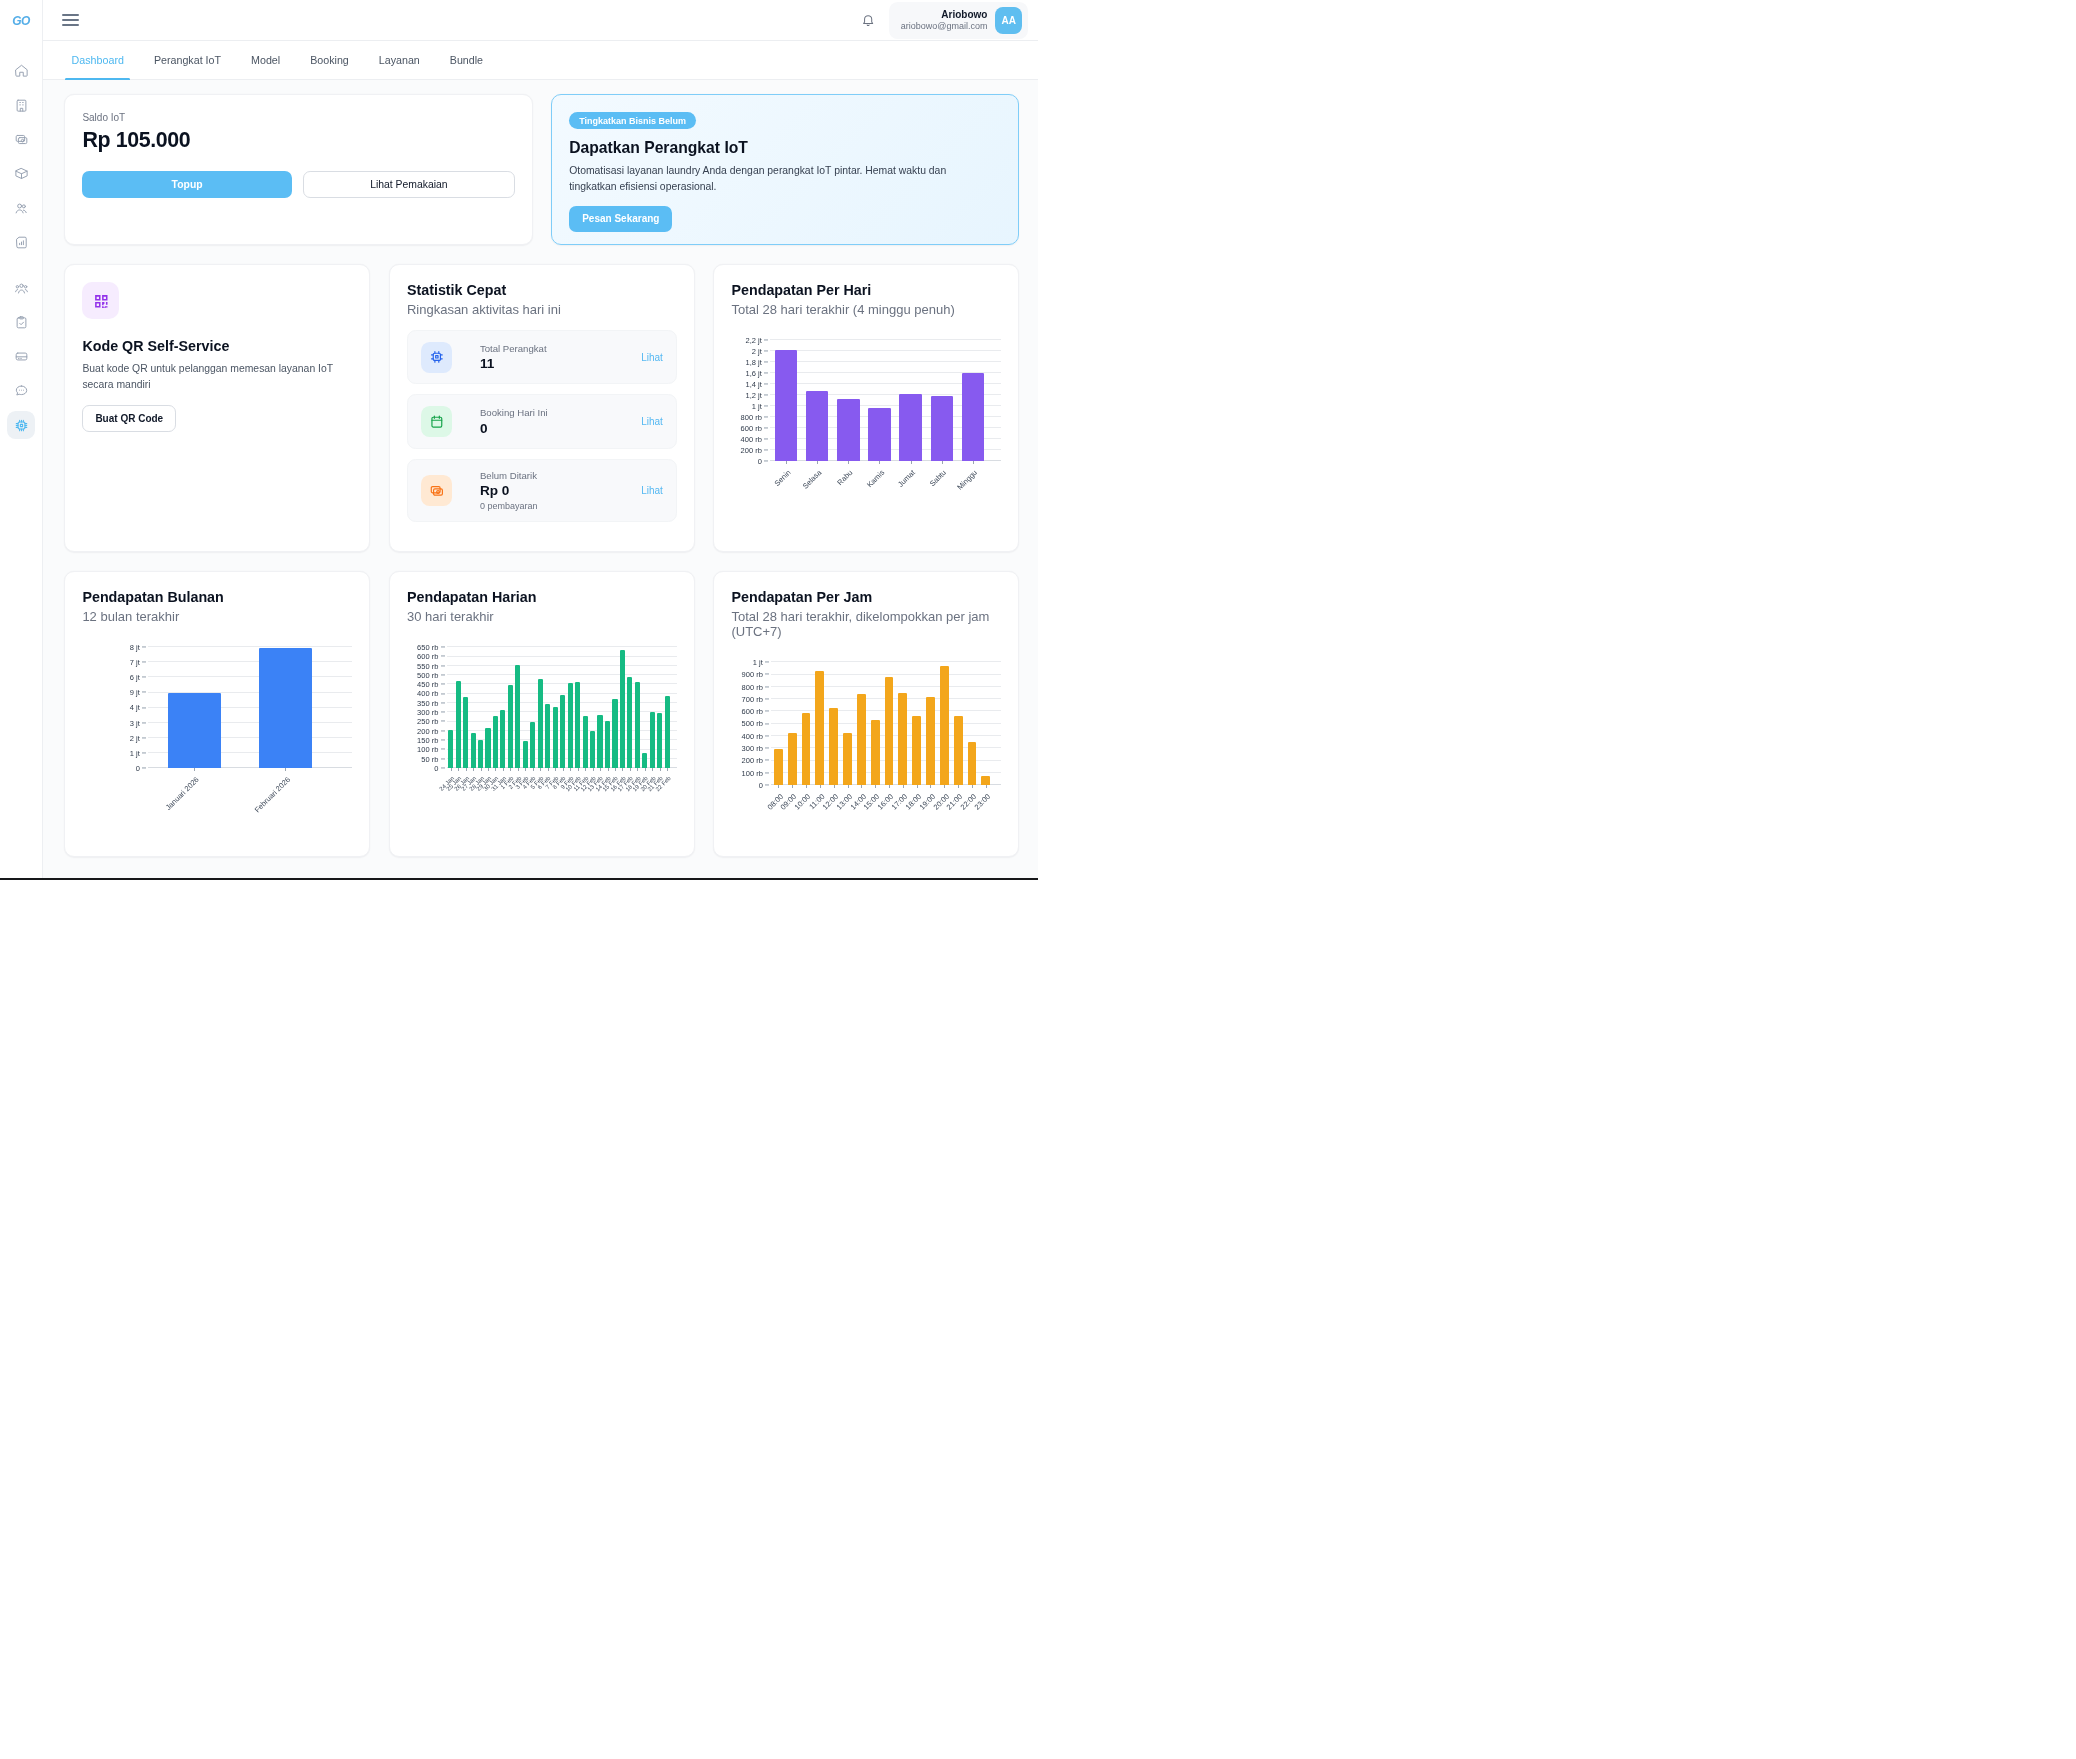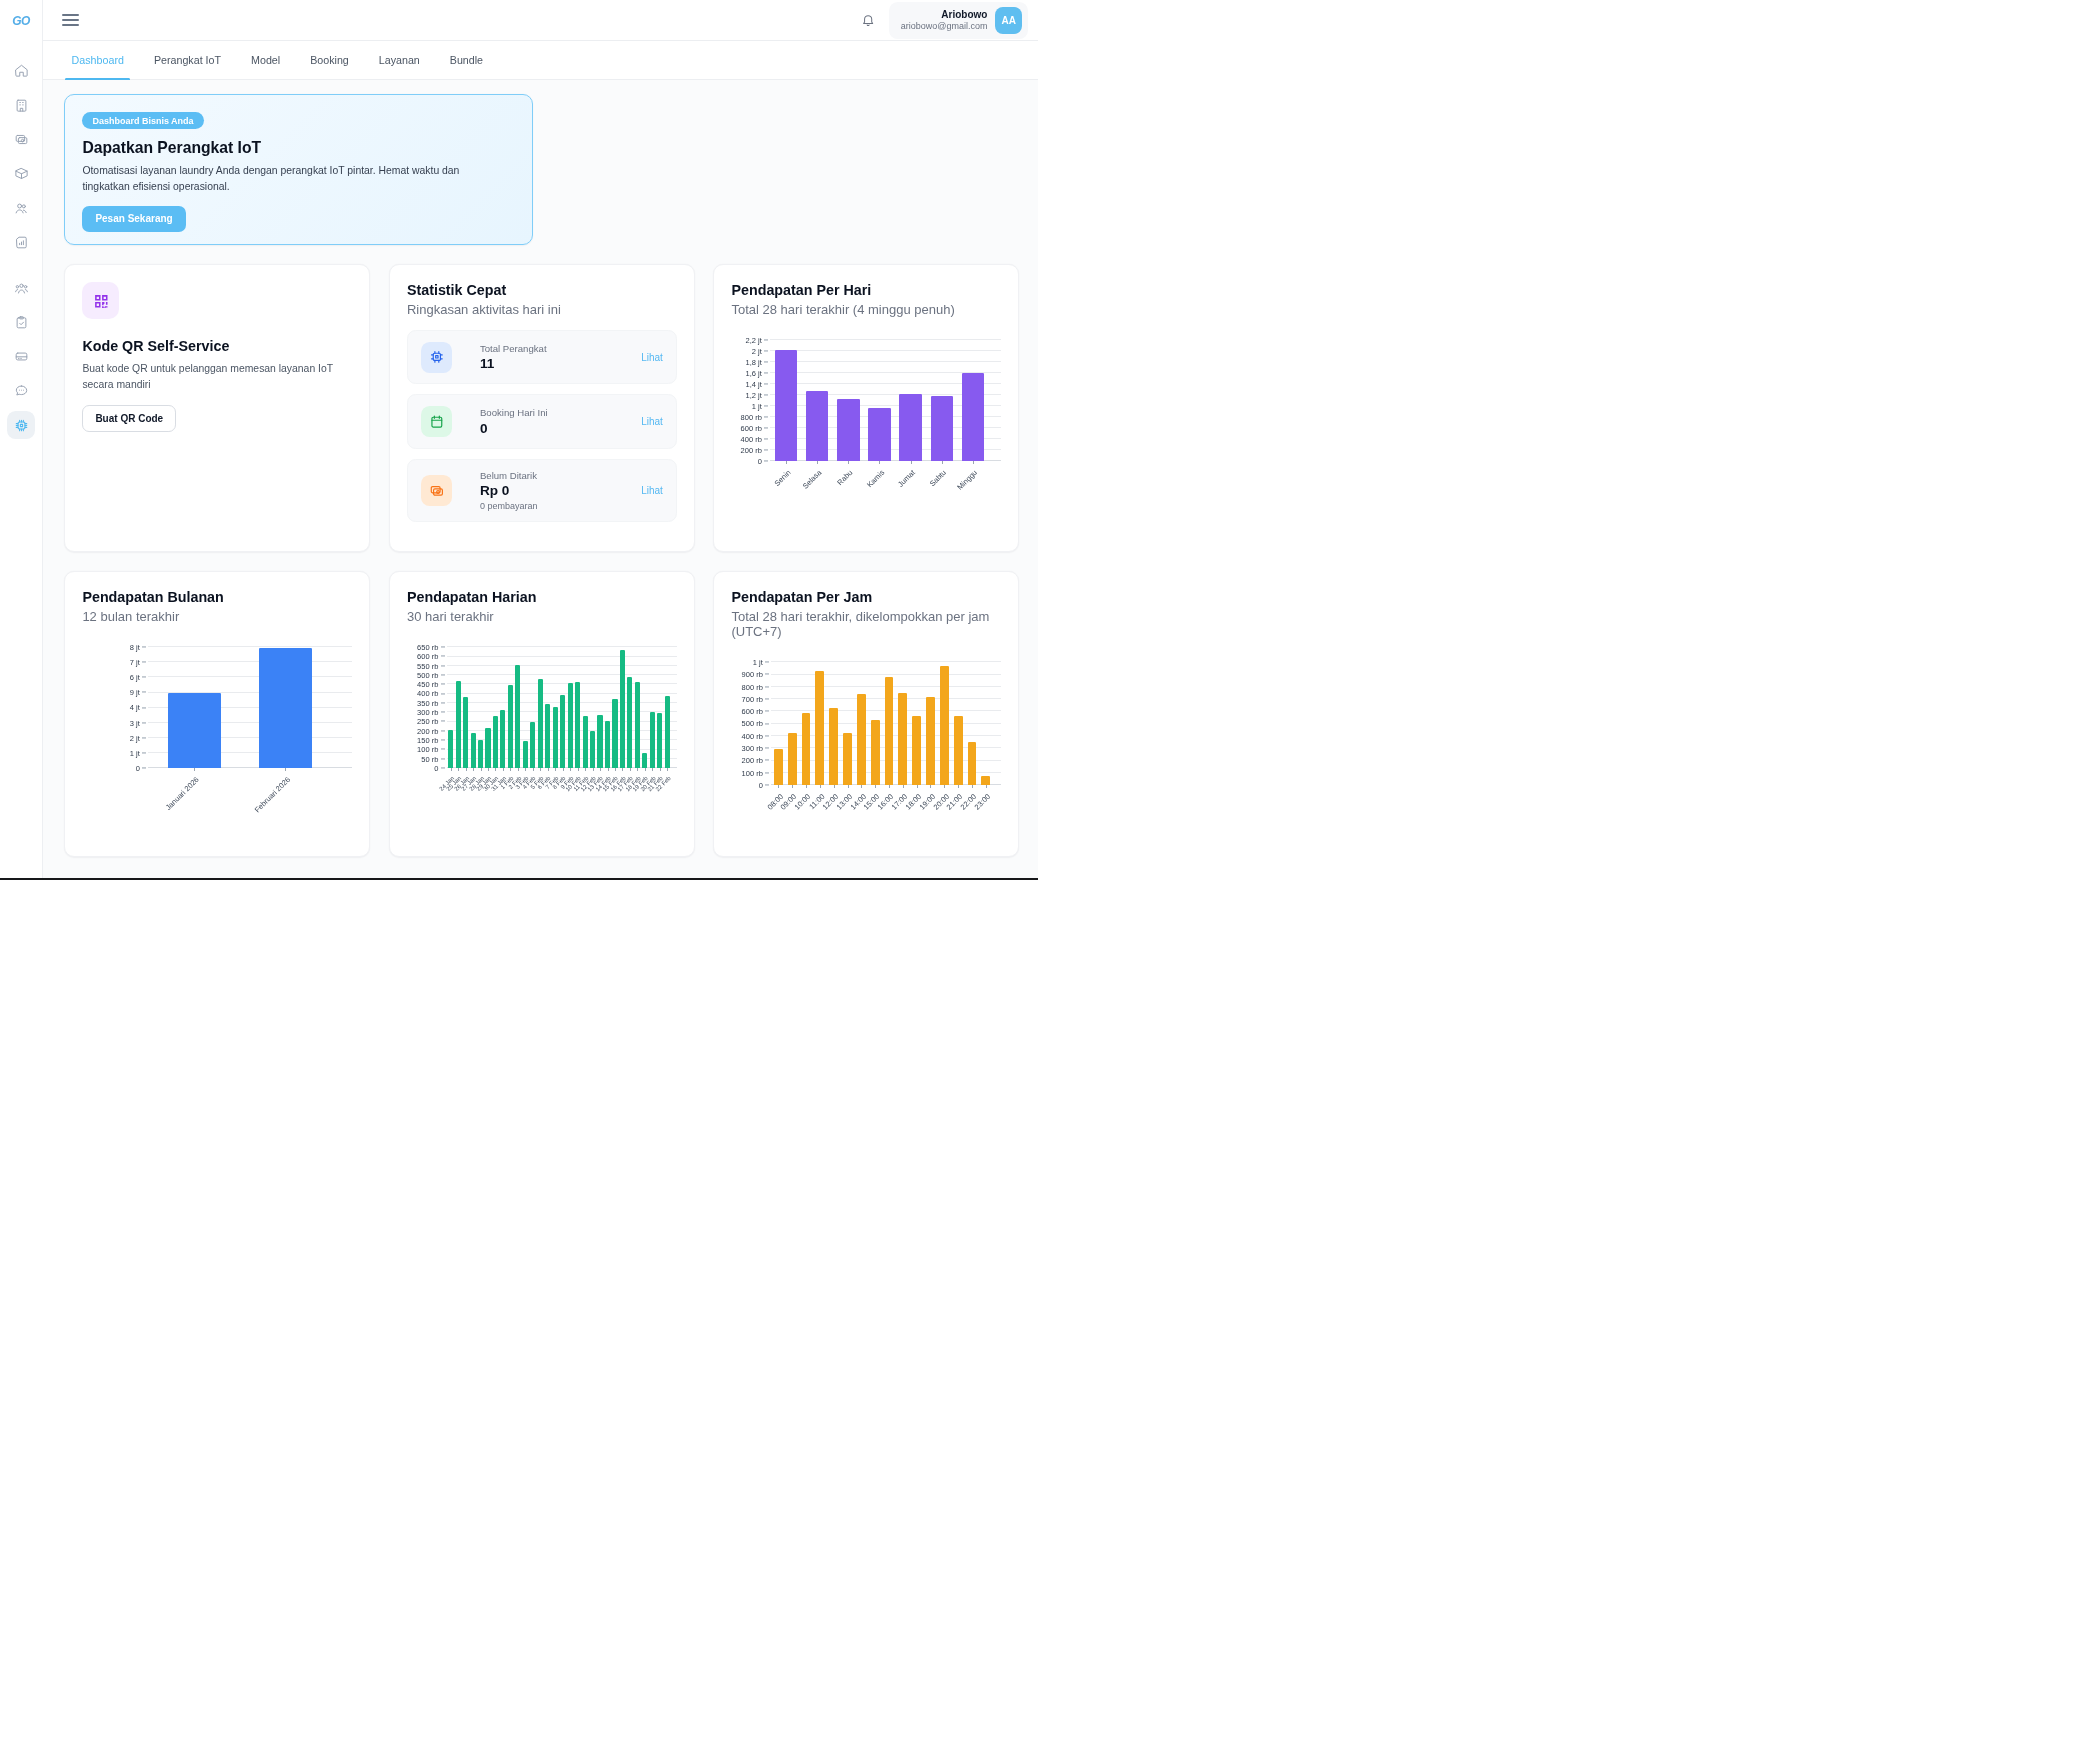--- a/index.html
+++ b/index.html
@@ -219,23 +219,31 @@
       <div class="tab">Perangkat IoT</div>
       <div class="tab">Model</div>
       <div class="tab">Booking</div>
       <div class="tab">Layanan</div>
       <div class="tab">Bundle</div>
     </div>
 
     <main class="content">
 
       <div class="row row1">
+        <section class="card">
+          <div class="muted">Saldo IoT</div>
+          <div class="amount">Rp 105.000</div>
+          <div class="btnrow">
+            <button class="btn btn-primary">Topup</button>
+            <button class="btn btn-outline">Lihat Pemakaian</button>
+          </div>
+        </section>
 
         <section class="card promo-card">
-          <span class="badge">Dashboard Bisnis Anda</span>
+          <span class="badge">Tingkatkan Bisnis Belum</span>
           <h2 class="promo-title">Dapatkan Perangkat IoT</h2>
           <p class="promo-desc">Otomatisasi layanan laundry Anda dengan perangkat IoT pintar. Hemat waktu dan tingkatkan efisiensi operasional.</p>
           <button class="promo-cta">Pesan Sekarang</button>
         </section>
       </div>
 
       <div class="row row2">
         <section class="card">
           <div class="icon-tile">
             <svg viewBox="0 0 24 24" fill="currentColor">

